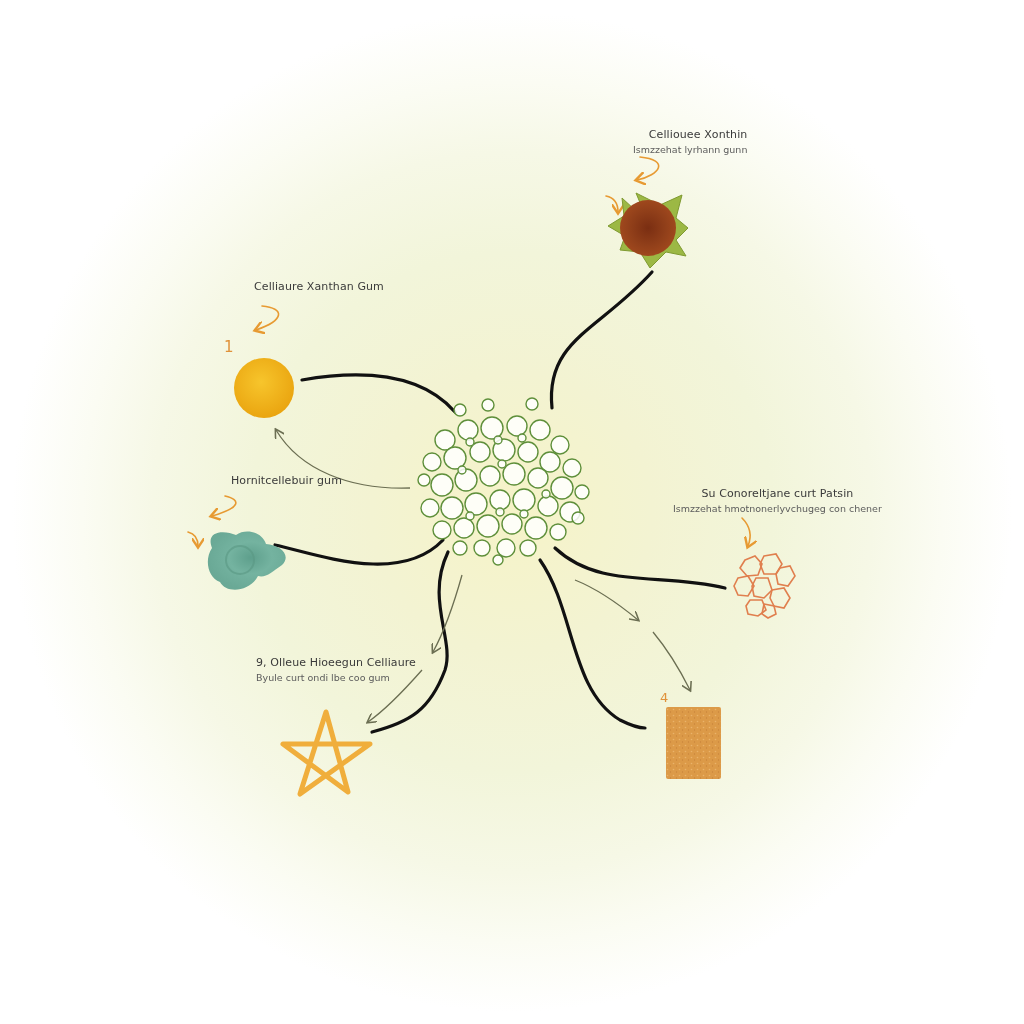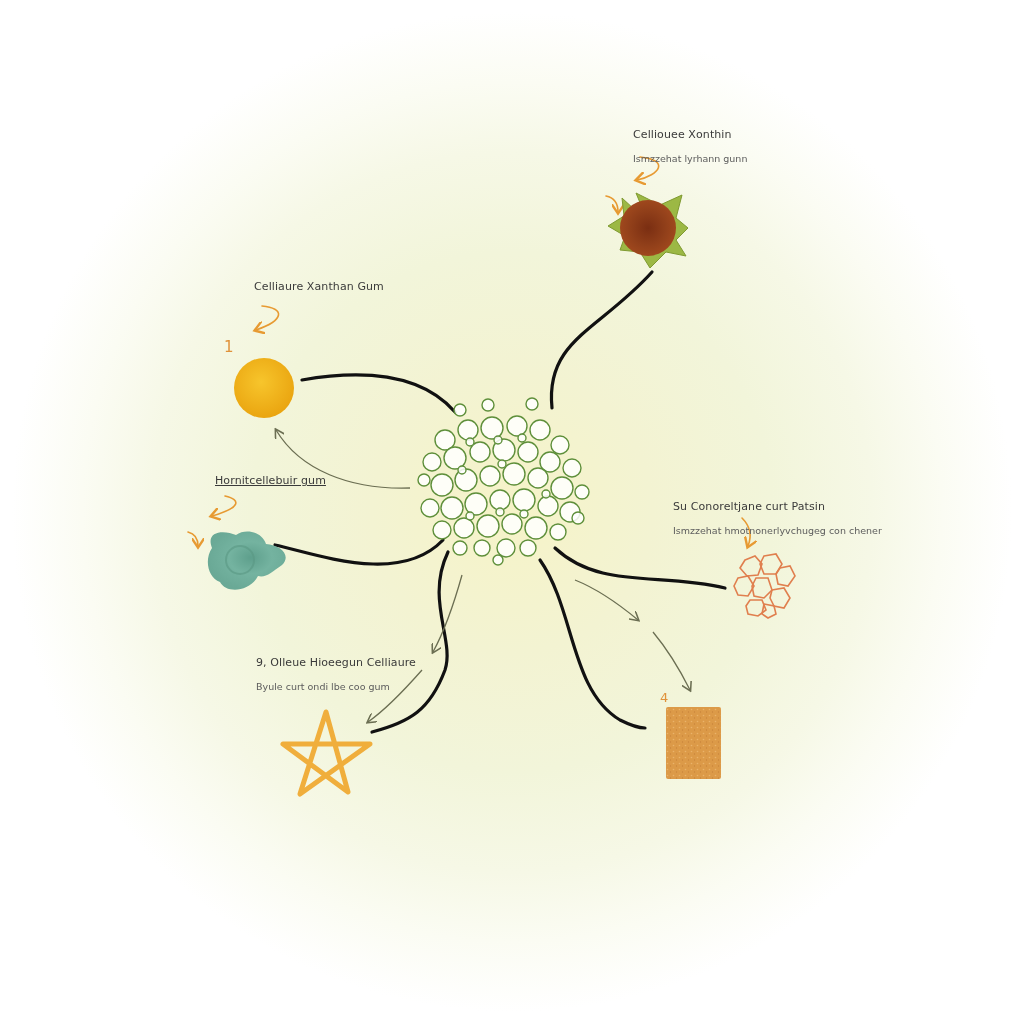--- a/index.html
+++ b/index.html
@@ -9,21 +9,21 @@
       font-family: "DejaVu Sans", sans-serif;
     }
     .glow {
       position: absolute; left: 0; top: 0; width: 1024px; height: 1024px;
       background: radial-gradient(circle at 512px 512px,
         #f6f3c8 0px, #f3f3d2 140px, #f2f5da 260px, #f6f8e6 360px, #fbfcf3 430px, #ffffff 500px);
     }
     svg.diagram { position: absolute; left: 0; top: 0; }
     .label { position: absolute; color: #3a3a3a; white-space: nowrap; }
     .label .title { font-size: 11px; letter-spacing: 0.1px; }
-    .label .sub { font-size: 9.5px; color: #5c5c5c; margin-top: 12px; }
+    .label .sub { font-size: 9.5px; color: #5c5c5c; margin-top: 3px; }
     .num { position: absolute; font-size: 15px; color: #e0923a; }
   </style>
 </head>
 <body>
 
 <div class="glow"></div>
 
 <svg class="diagram" width="1024" height="1024" viewBox="0 0 1024 1024">
   <defs>
     <marker id="arr" markerWidth="8" markerHeight="8" refX="6" refY="4" orient="auto">
@@ -161,35 +161,35 @@
 
   <g>
     <path d="M326,712 L348,792 L283,744 L370,744 L300,794 Z" fill="none" stroke="#f0ae3c" stroke-width="5" stroke-linejoin="round"></path>
   </g>
 
   <g>
     <rect x="666" y="707" width="55" height="72" rx="2" fill="url(#cork)"></rect>
   </g>
 </svg>
 
-<div class="label" style="left:633px; top:128px;">
+<div class="label" style="left:633px; top:128px;text-align:right;">
   <div class="title">Celliouee Xonthin</div>
   <div class="sub">Ismzzehat lyrhann gunn</div>
 </div>
 
 <div class="label" style="left:254px; top:280px;">
   <div class="title">Celliaure Xanthan Gum</div>
 </div>
 <div class="num" style="left:224px; top:338px;">1</div>
 
-<div class="label" style="left:215px; top:474px;text-decoration:underline;">
+<div class="label" style="left:231px; top:474px;">
   <div class="title">Hornitcellebuir gum</div>
 </div>
 
-<div class="label" style="left:673px; top:500px;">
+<div class="label" style="left:673px; top:487px;text-align:center;">
   <div class="title">Su Conoreltjane curt Patsin</div>
   <div class="sub">Ismzzehat hmotnonerlyvchugeg con chener</div>
 </div>
 
 <div class="label" style="left:256px; top:656px;">
   <div class="title">9, Olleue Hioeegun Celliaure</div>
   <div class="sub">Byule curt ondi lbe coo gum</div>
 </div>
 
 <div class="num" style="left:660px; top:690px; font-size:13px;">4</div>

